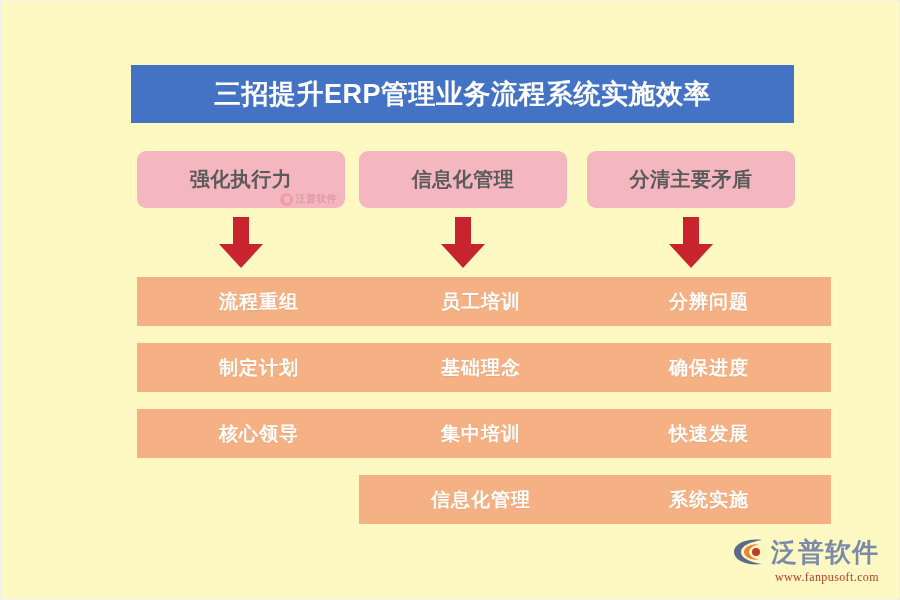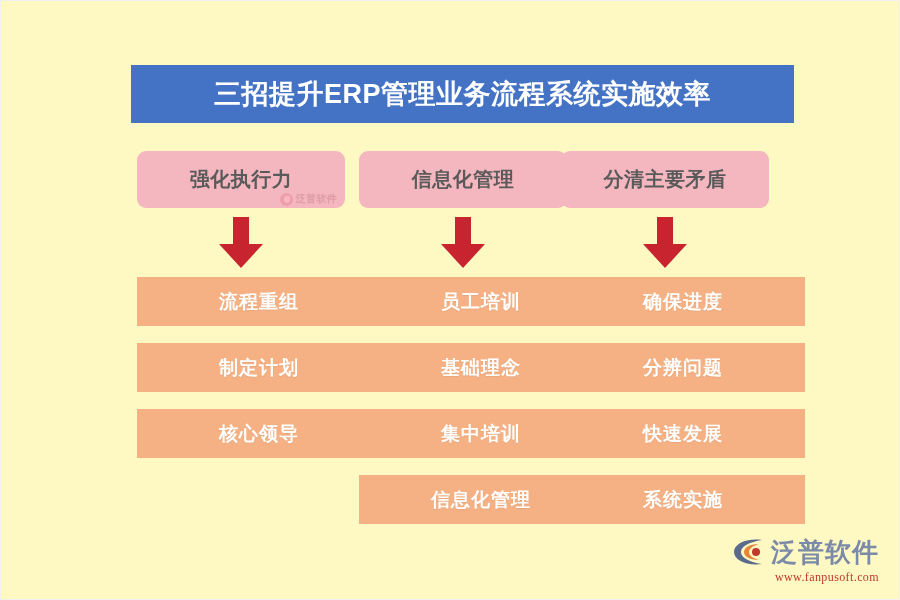--- a/index.html
+++ b/index.html
@@ -41,21 +41,21 @@
   }
 
   
   .column {
     position: absolute;
     top: 150px;
     width: 208px;
   }
   #column-0 { left: 136px; }
   #column-1 { left: 358px; }
-  #column-2 { left: 560px; }
+  #column-2 { left: 586px; }
 
   
   .pink-header {
     position: relative;
     width: 208px;
     height: 57px;
     background: #f4b6bf;
     border-radius: 9px;
     display: flex;
     align-items: center;
@@ -233,24 +233,24 @@
   <div class="column" id="column-2">
     <div class="pink-header">
       <span class="pink-header-label">分清主要矛盾</span>
     </div>
     <div class="arrow-wrap">
       <svg class="arrow-svg" width="46" height="52" viewBox="0 0 46 52">
         <polygon points="15,0 31,0 31,27 45,27 23,51 1,27 15,27" fill="#C8242F"></polygon>
       </svg>
     </div>
     <div class="item-box">
+      <span class="item-label">分辨问题</span>
+    </div>
+    <div class="item-box">
       <span class="item-label">确保进度</span>
-    </div>
-    <div class="item-box">
-      <span class="item-label">分辨问题</span>
     </div>
     <div class="item-box">
       <span class="item-label">快速发展</span>
     </div>
     <div class="item-box">
       <span class="item-label">系统实施</span>
     </div>
   </div>
 
   <div id="brand-logo">

